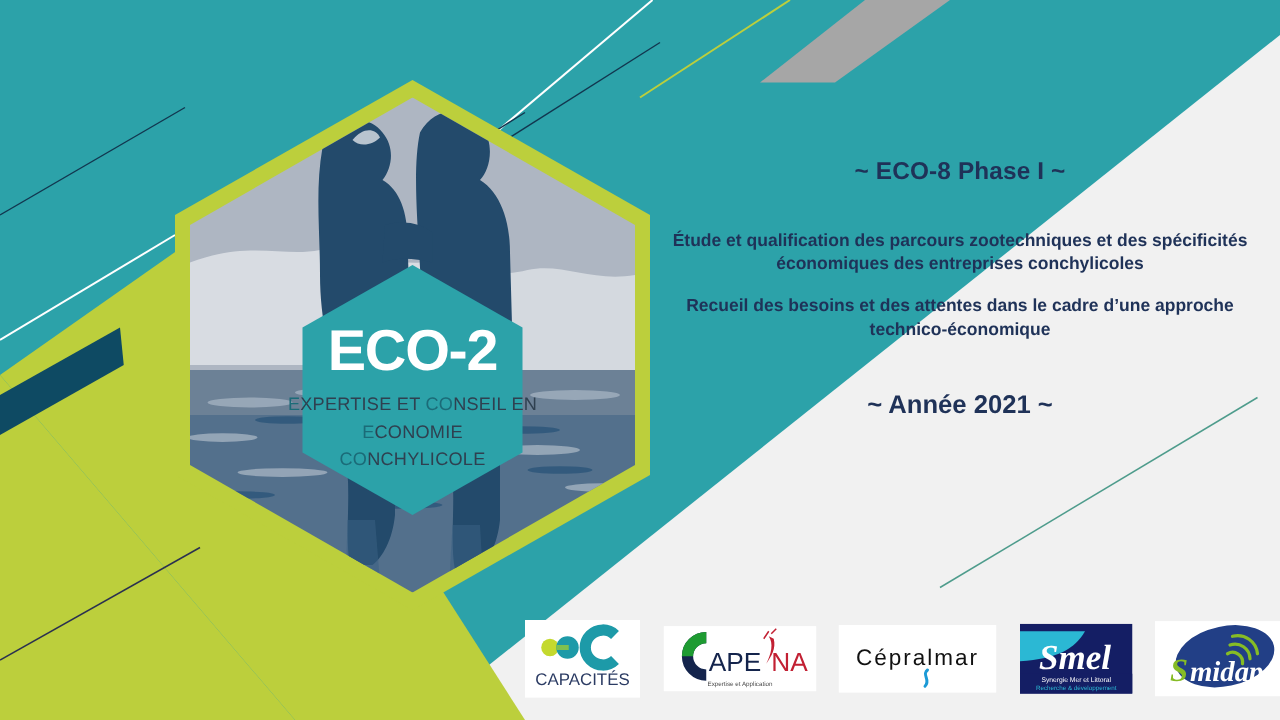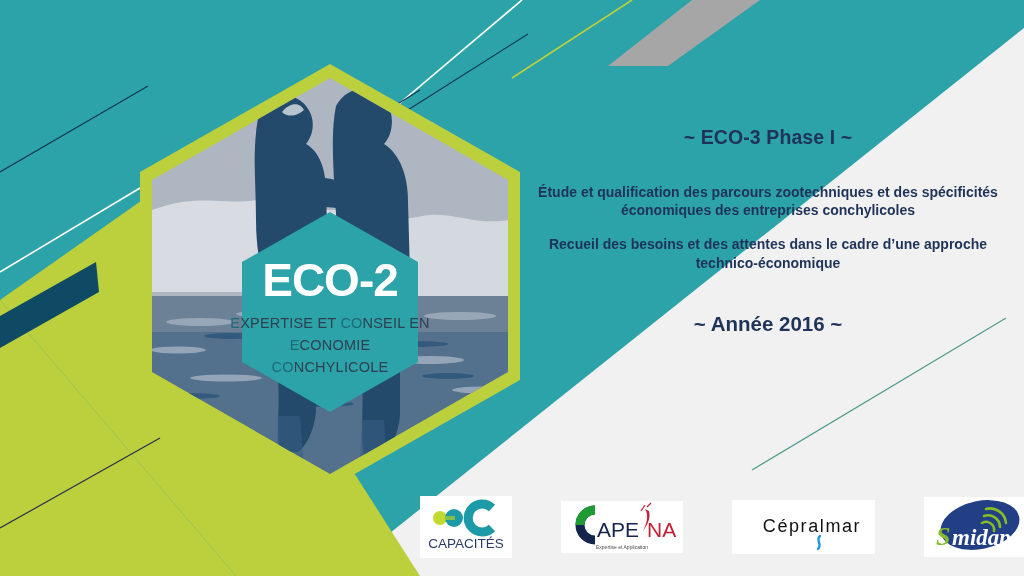--- a/index.html
+++ b/index.html
@@ -70,21 +70,21 @@
     align-items:center;
     justify-content:space-between;
     z-index:45;
   }
   .logo-box{
     background:#FFFFFF;
     display:flex;align-items:center;justify-content:center;
   }
   .lb-capacites{width:92px;height:62px;}
   .lb-capena{width:122px;height:52px;align-items:flex-end;}
-  .lb-cepralmar{width:126px;height:54px;padding-left:17px;}
+  .lb-cepralmar{width:126px;height:54px;}
   .lb-smel{width:90px;height:56px;background:transparent;}
   .lb-smidap{width:100px;height:60px;}
   .logo-box svg{display:block;}
 </style>
 </head>
 <body>
 
 <div id="slide">
 
   <div class="bg-layer">
@@ -198,24 +198,24 @@
       <text class="hexTextSmall" x="200" y="290" text-anchor="middle">
         <tspan class="hl">E</tspan><tspan>CONOMIE</tspan>
       </text>
       <text class="hexTextSmall" x="200" y="312" text-anchor="middle">
         <tspan class="hl">CO</tspan><tspan>NCHYLICOLE</tspan>
       </text>
     </svg>
   </div>
 
   <div id="title-block">
-    <p class="line-phase">~ ECO-3 Phase I ~</p>
+    <p class="line-phase">~ ECO-8 Phase I ~</p>
     <p class="para p1">Étude et qualification des parcours zootechniques et des spécificités économiques des entreprises conchylicoles</p>
     <p class="para p2">Recueil des besoins et des attentes dans le cadre d’une approche technico-économique</p>
-    <p class="line-year">~ Année 2016 ~</p>
+    <p class="line-year">~ Année 2021 ~</p>
   </div>
 
   <div id="logo-strip">
 
     <div class="logo-box lb-capacites">
       <svg width="92" height="62" viewBox="0 0 92 62">
         <rect x="0" y="0" width="92" height="62" fill="#FFFFFF"></rect>
         <circle cx="20" cy="22" r="7" fill="#C4D92E"></circle>
         <circle cx="34" cy="22" r="9" fill="#1D9AA8"></circle>
         <rect x="25" y="20" width="10" height="4" fill="#7FC04F"></rect>
@@ -238,20 +238,31 @@
     </div>
 
     <div class="logo-box lb-cepralmar">
       <svg width="126" height="54" viewBox="0 0 126 54">
         <rect x="0" y="0" width="126" height="54" fill="#FFFFFF"></rect>
         <text x="63" y="32" text-anchor="middle" font-family="Liberation Sans, sans-serif" font-size="18" letter-spacing="1.6" fill="#111111">Cépralmar</text>
         <path d="M71,36 C66,40 74,44 69,49" fill="none" stroke="#1C9AD6" stroke-width="2.4" stroke-linecap="round"></path>
       </svg>
     </div>
 
+    <div class="logo-box lb-smel">
+      <svg width="90" height="56" viewBox="0 0 90 56">
+        <rect x="0" y="0" width="90" height="56" fill="#141E64"></rect>
+        <path d="M0,6 L52,6 C44,20 30,28 0,30 Z" fill="#2BB8D4"></path>
+        <path d="M0,30 C26,28 44,20 54,6 L70,6 C58,26 34,38 0,40 Z" fill="#FFFFFF" opacity="0.0"></path>
+        <text x="44" y="36" text-anchor="middle" font-family="Liberation Serif, serif" font-style="italic" font-size="28" font-weight="bold" fill="#FFFFFF">Smel</text>
+        <rect x="0" y="40" width="90" height="16" fill="#141E64"></rect>
+        <text x="45" y="46.5" text-anchor="middle" font-family="Liberation Sans, sans-serif" font-size="5.4" fill="#FFFFFF">Synergie Mer et Littoral</text>
+        <text x="45" y="53" text-anchor="middle" font-family="Liberation Sans, sans-serif" font-size="5" fill="#2BB8D4">Recherche &amp; développement</text>
+      </svg>
+    </div>
 
     <div class="logo-box lb-smidap">
       <svg width="100" height="60" viewBox="0 0 100 60">
         <rect x="0" y="0" width="100" height="60" fill="#FFFFFF"></rect>
         <ellipse cx="56" cy="28" rx="40" ry="24" fill="#223F86" transform="rotate(-12 56 28)"></ellipse>
         <g fill="none" stroke="#86BC25" stroke-width="2.6" stroke-linecap="round">
           <path d="M62,12 A16,16 0 0 1 82,26"></path>
           <path d="M60,19 A12,12 0 0 1 76,30"></path>
           <path d="M58,26 A8,8 0 0 1 70,34"></path>
         </g>

